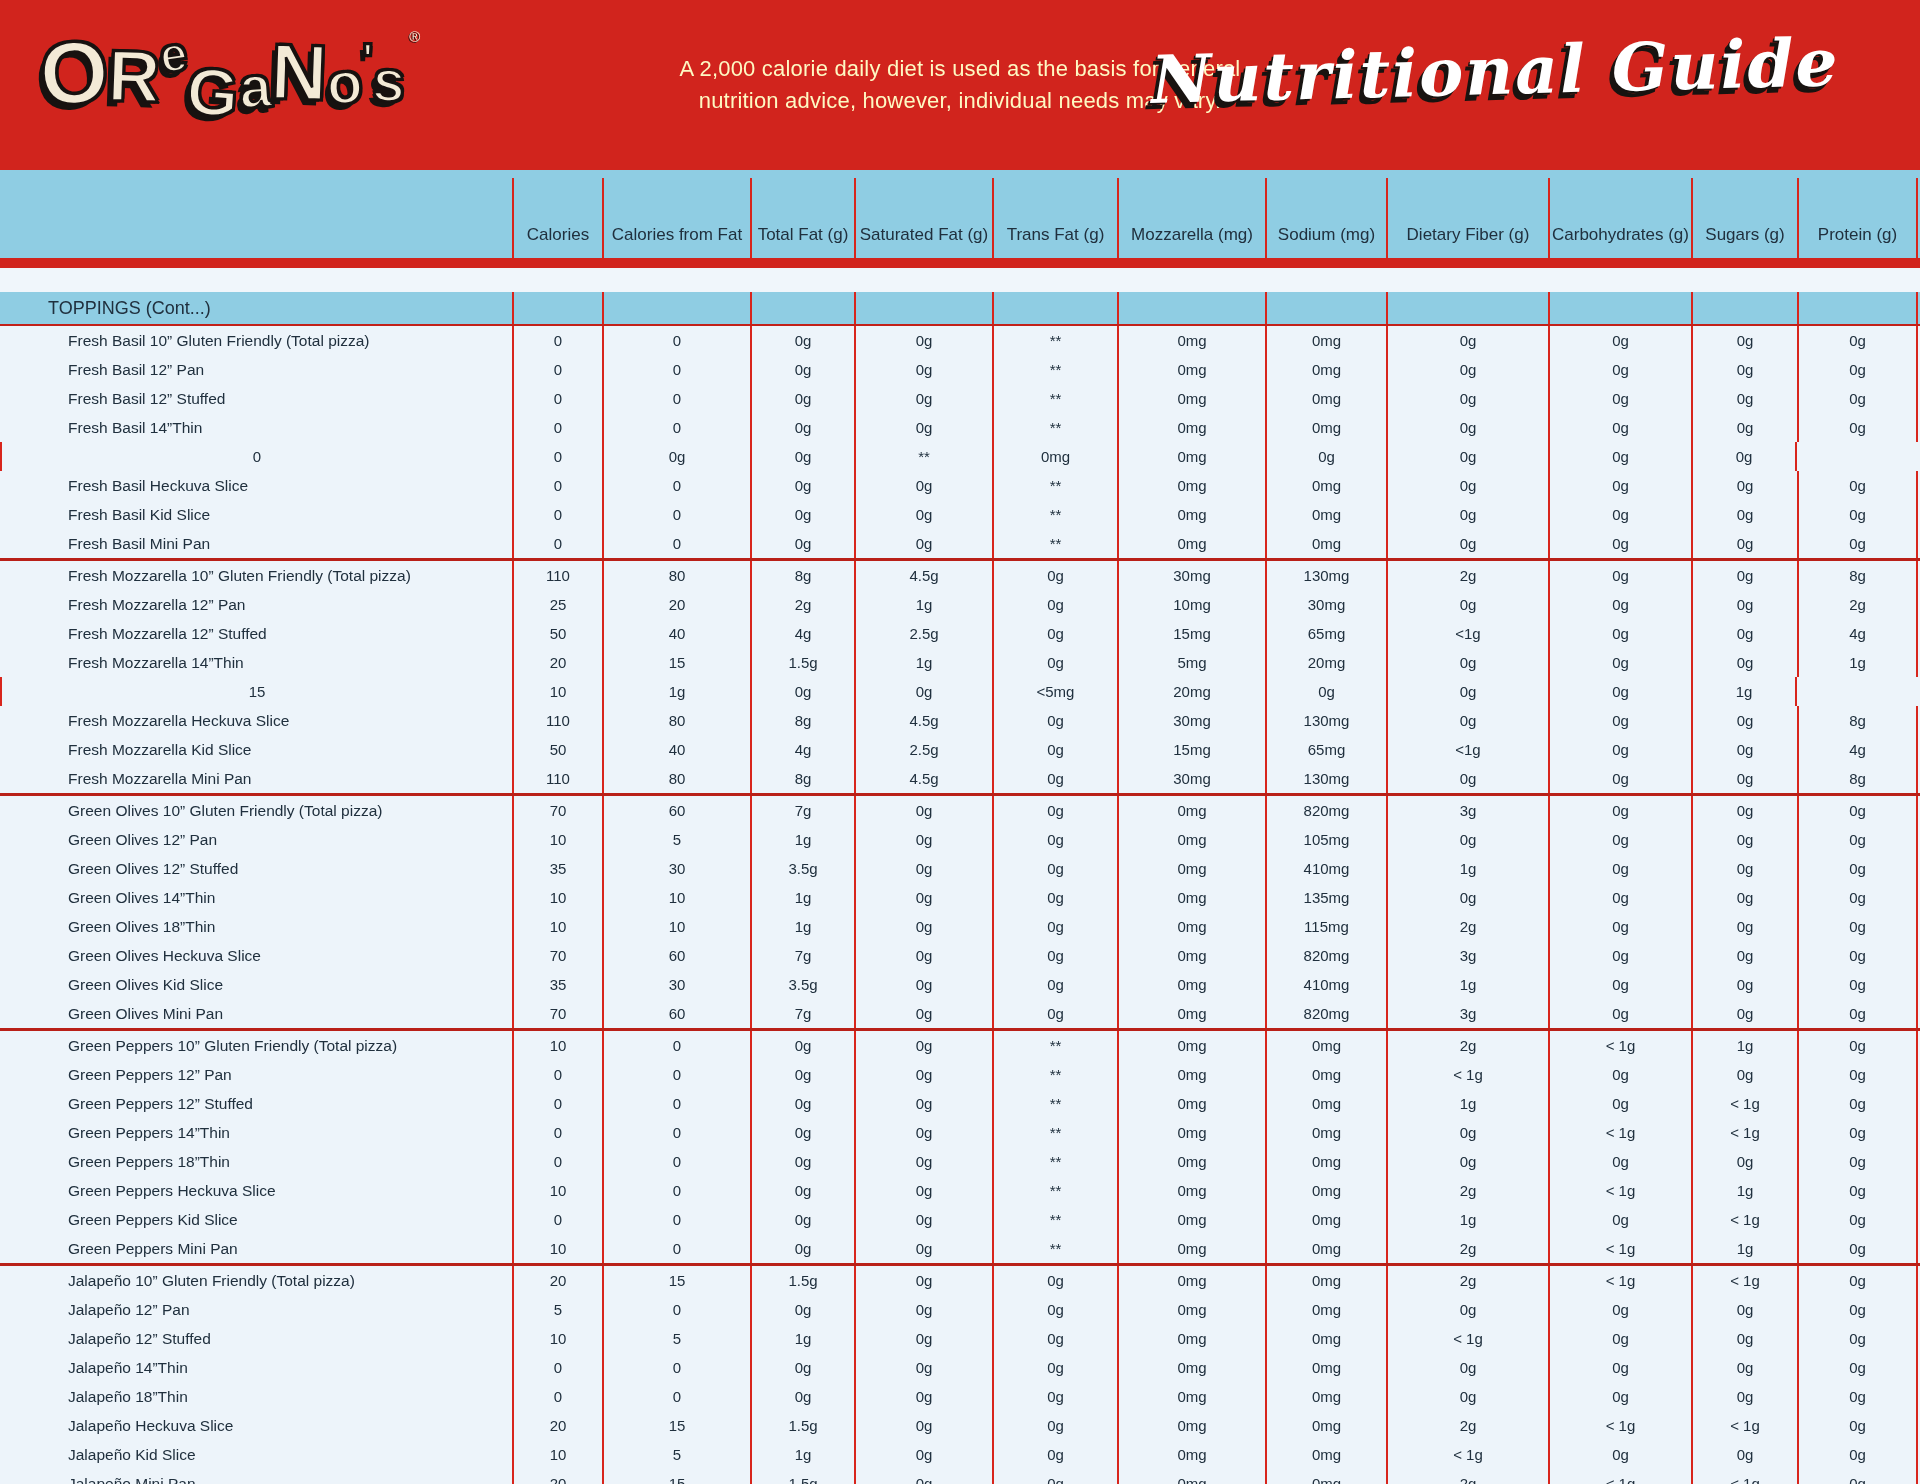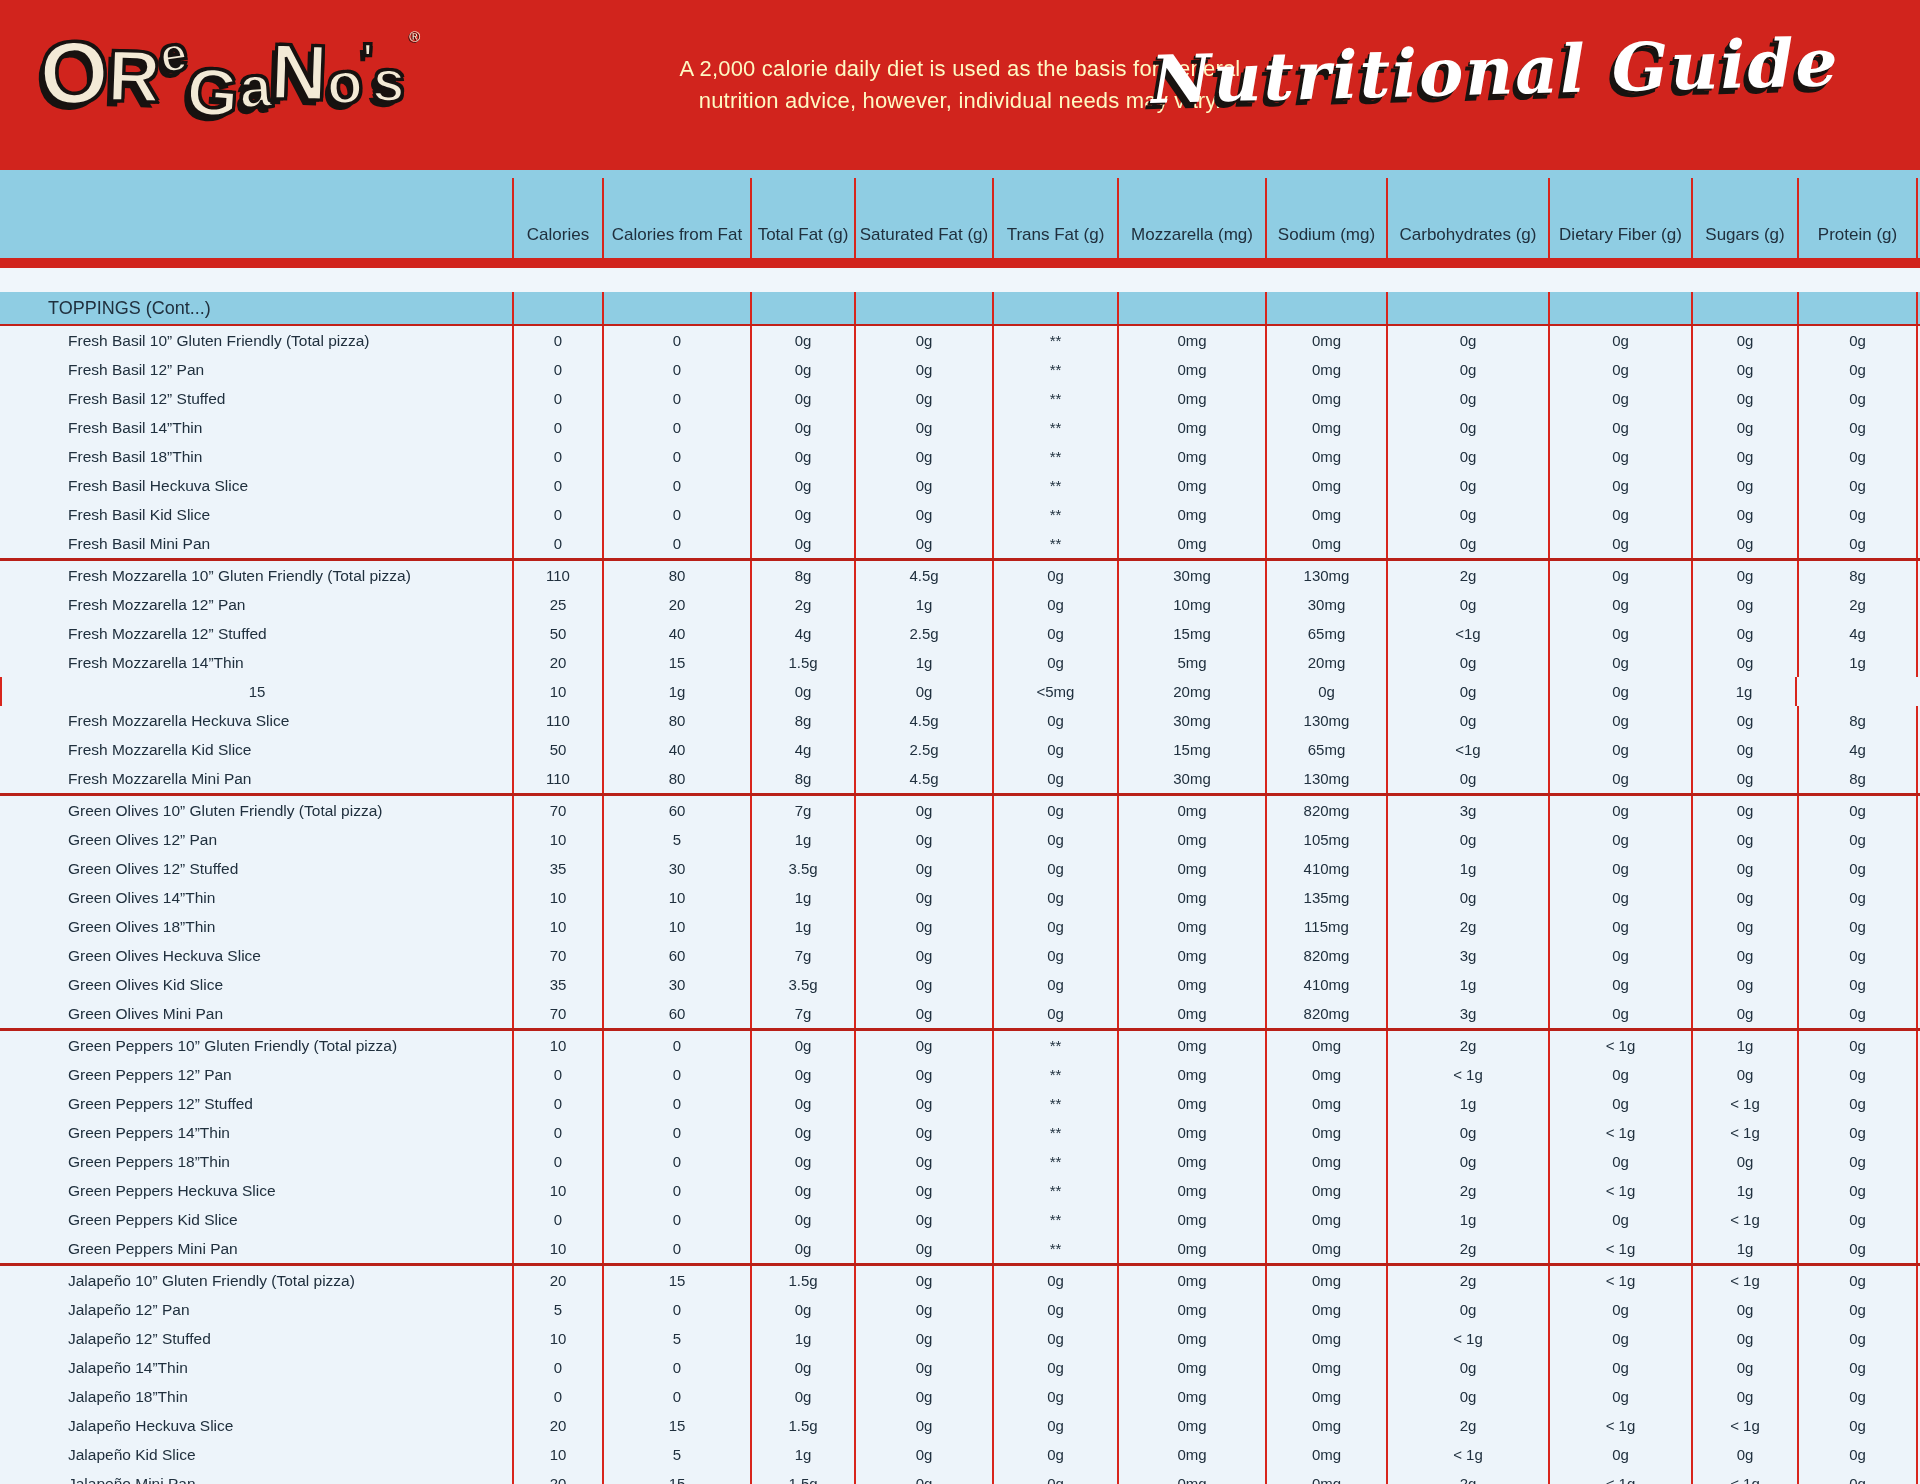--- a/index.html
+++ b/index.html
@@ -72,22 +72,22 @@
 
   <div class="colheader">
     <div class="hname"></div>
   <div class="hcell">Calories</div>
       <div class="hcell">Calories from Fat</div>
       <div class="hcell">Total Fat (g)</div>
       <div class="hcell">Saturated Fat (g)</div>
       <div class="hcell">Trans Fat (g)</div>
       <div class="hcell">Mozzarella (mg)</div>
       <div class="hcell">Sodium (mg)</div>
+      <div class="hcell">Dietary Fiber (g)</div>
       <div class="hcell">Carbohydrates (g)</div>
-      <div class="hcell">Dietary Fiber (g)</div>
       <div class="hcell">Sugars (g)</div>
       <div class="hcell">Protein (g)</div>
     </div>
 
   <div class="redband"></div>
 
   <div class="section-row">
     <div class="sname">TOPPINGS (Cont...)</div>
   <div class="scell"></div>
       <div class="scell"></div>
@@ -154,21 +154,20 @@
           <div class="vcell">0g</div>
           <div class="vcell">**</div>
           <div class="vcell">0mg</div>
           <div class="vcell">0mg</div>
           <div class="vcell">0g</div>
           <div class="vcell">0g</div>
           <div class="vcell">0g</div>
           <div class="vcell">0g</div>
         </div>
         <div class="row">
-          <div class="ncell">Fresh Basil 18”Thin</div>
           <div class="vcell">0</div>
           <div class="vcell">0</div>
           <div class="vcell">0g</div>
           <div class="vcell">0g</div>
           <div class="vcell">**</div>
           <div class="vcell">0mg</div>
           <div class="vcell">0mg</div>
           <div class="vcell">0g</div>
           <div class="vcell">0g</div>
           <div class="vcell">0g</div>

